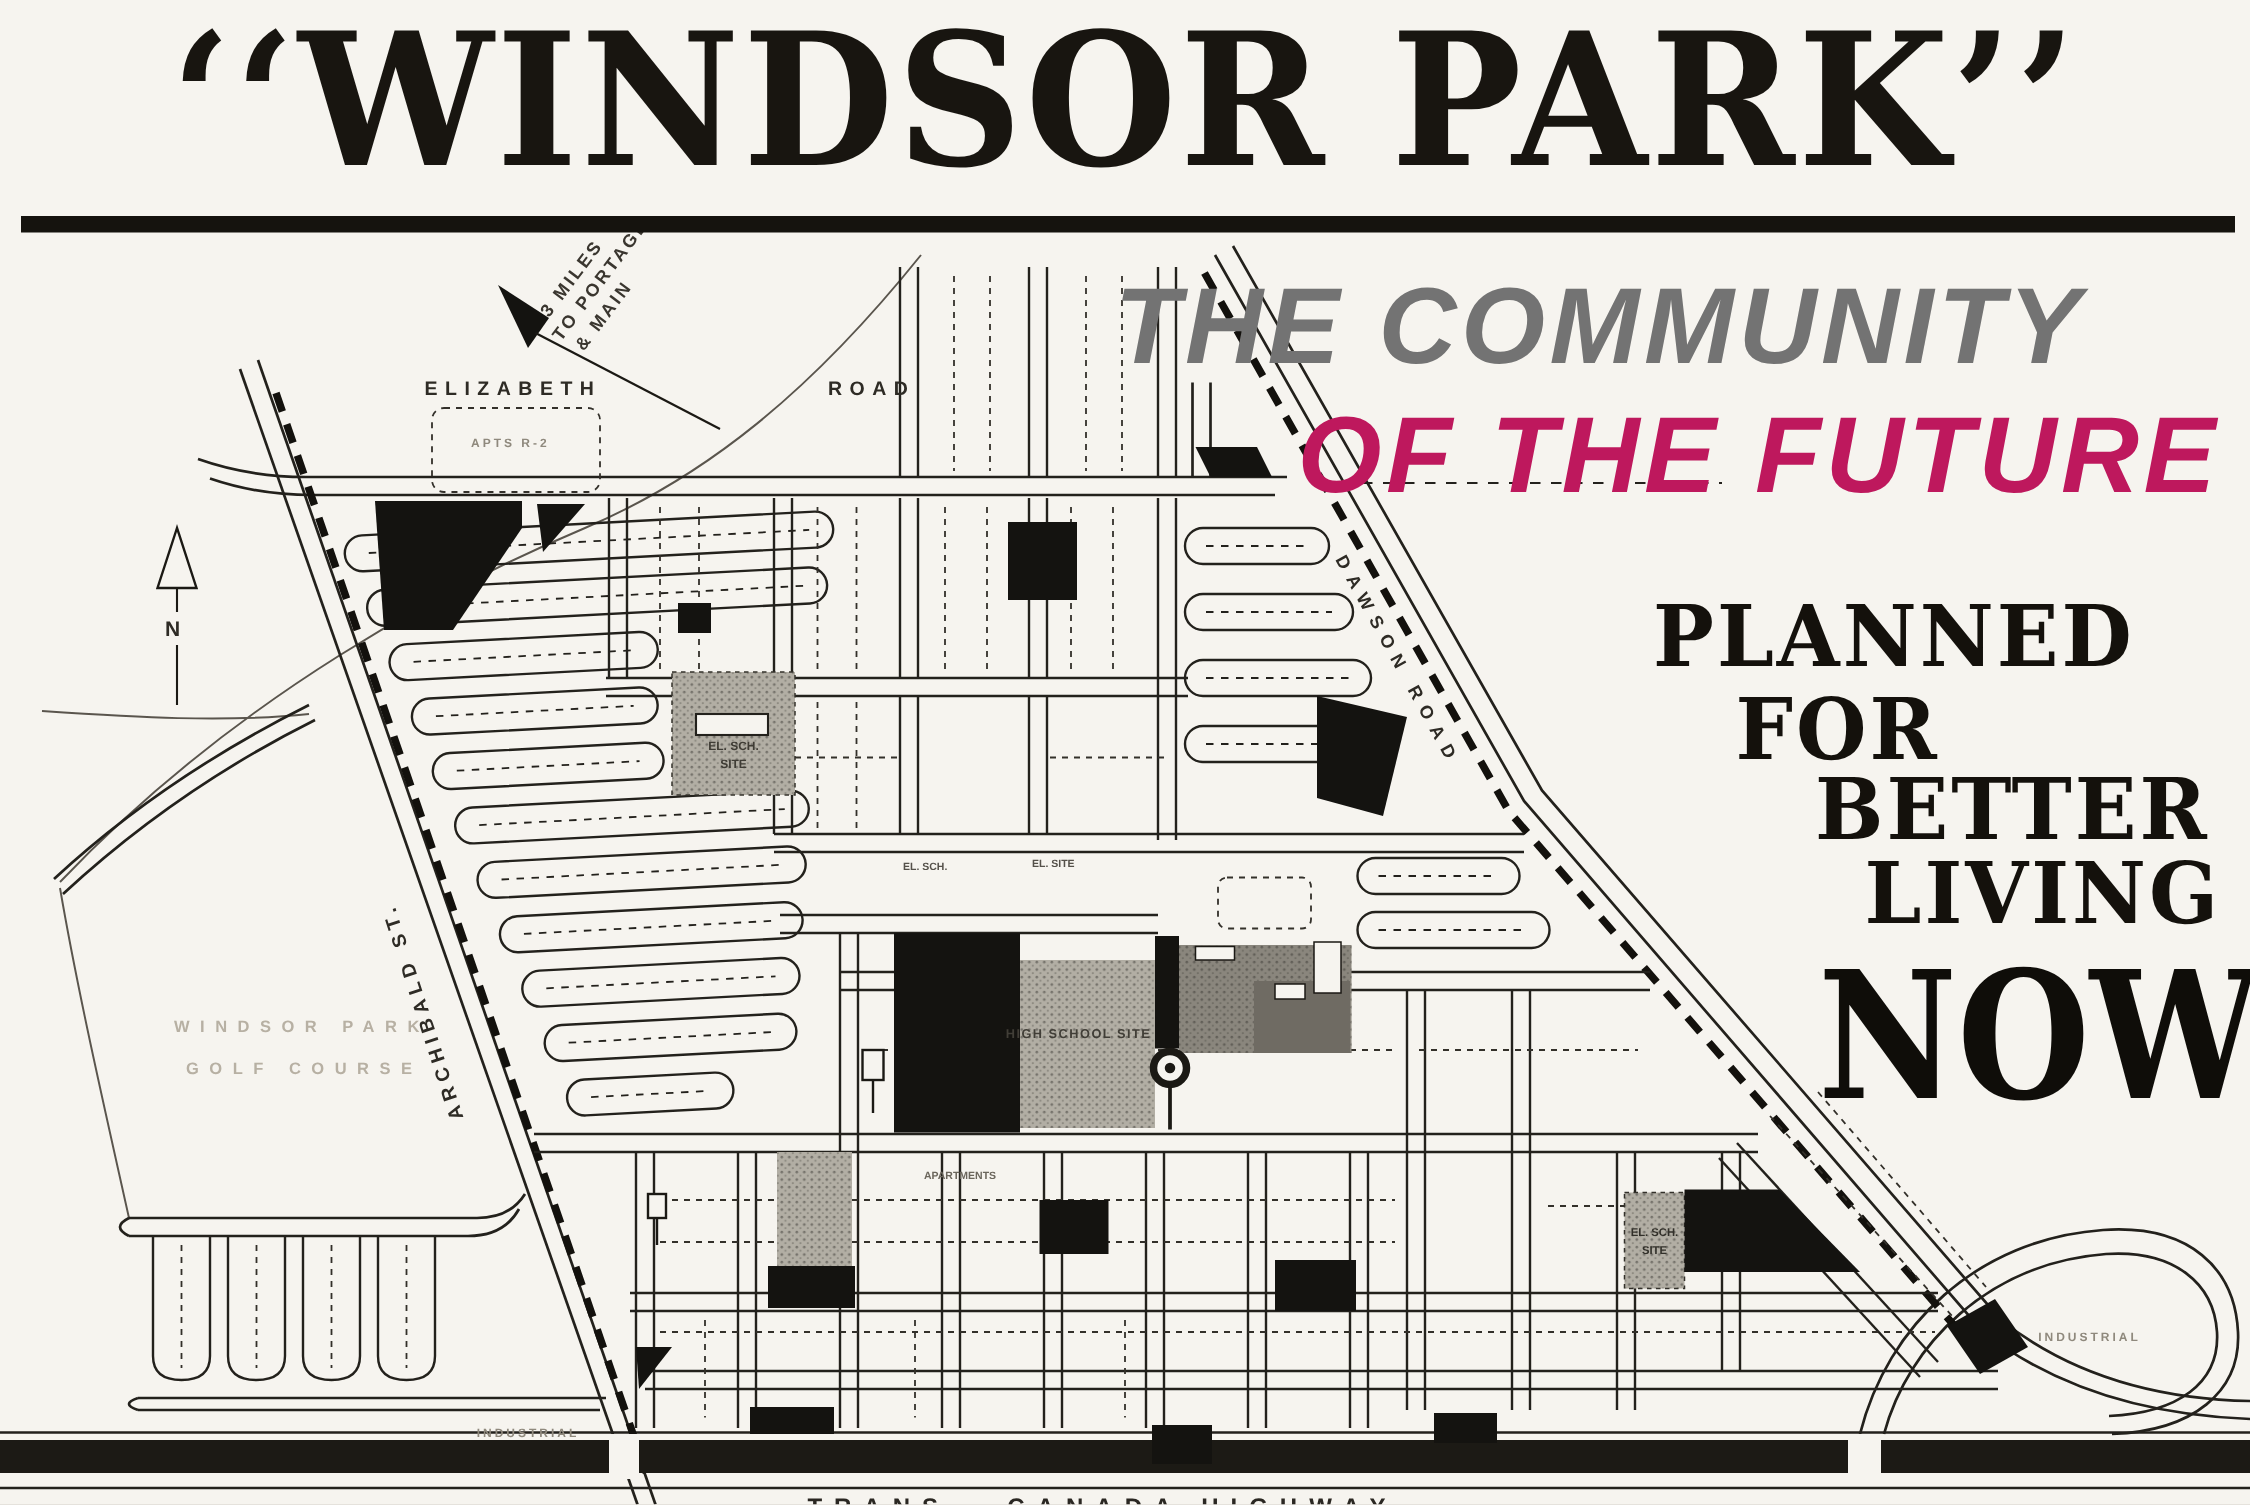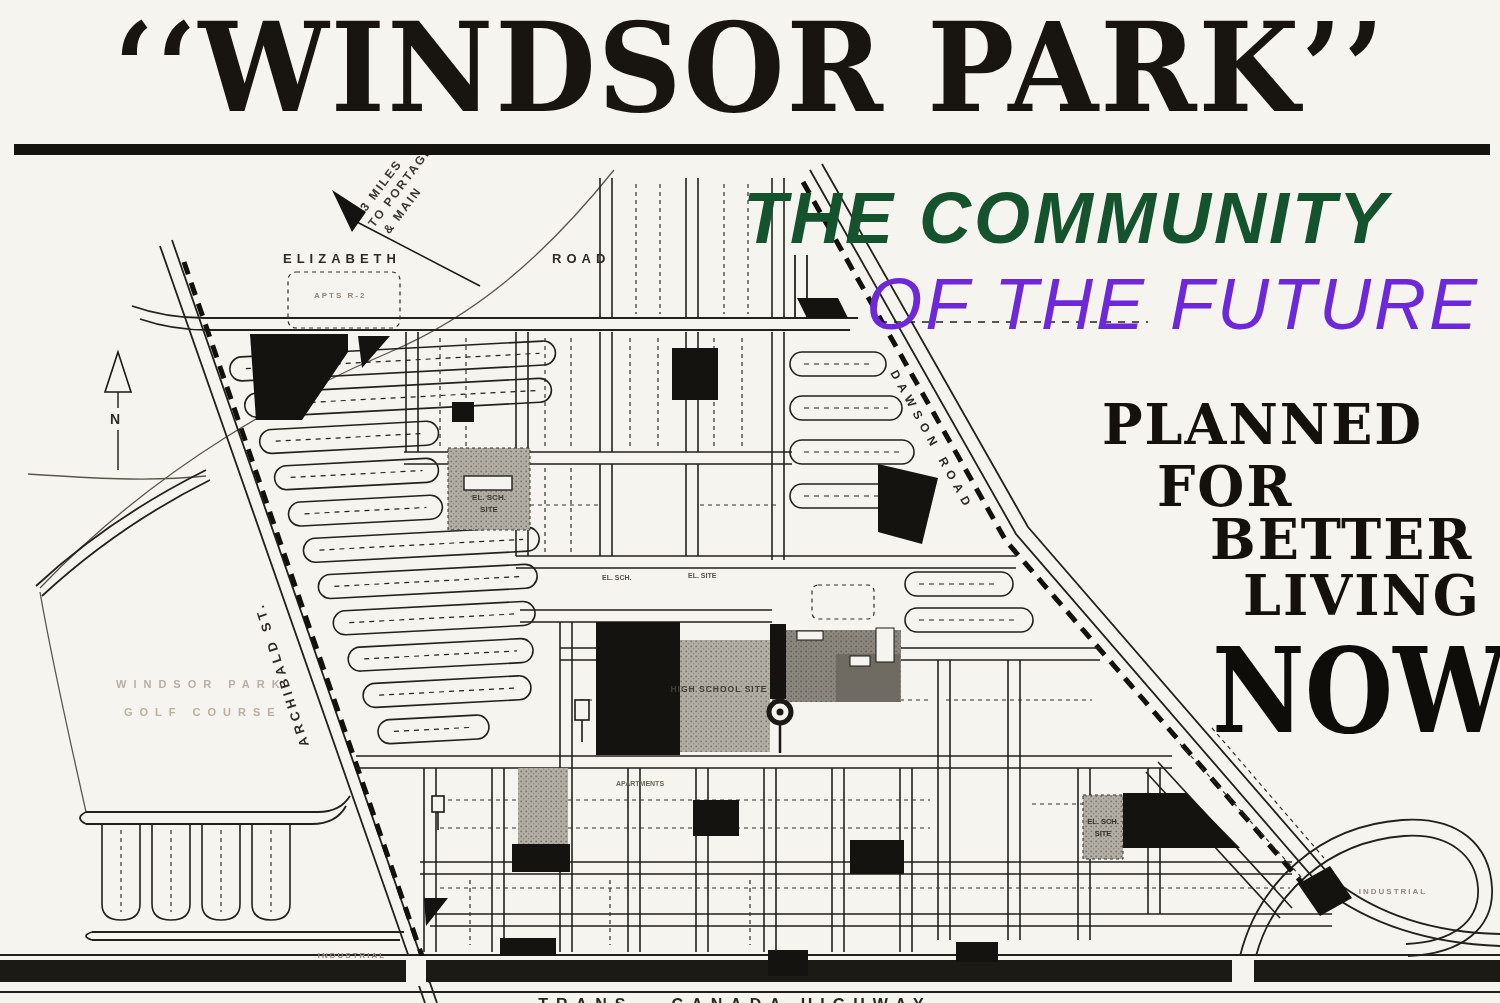--- a/index.html
+++ b/index.html
@@ -5,23 +5,23 @@
   html,body{margin:0;padding:0;background:#d8d5cd;}
   #page{position:relative;width:1500px;height:1003px;overflow:hidden;background:#f6f4ef;
         font-family:"Liberation Sans",sans-serif;}
   #map-svg{position:absolute;left:0;top:0;z-index:1;}
   .txt{position:absolute;z-index:2;white-space:nowrap;}
   .t-title{top:6px;left:0;width:100%;text-align:center;
            font-family:"DejaVu Serif",serif;font-weight:700;font-size:116px;line-height:1;
            letter-spacing:2px;color:#181510;transform:scaleY(1.06);transform-origin:top center;}
   .rule{position:absolute;top:144px;left:14px;right:10px;height:11px;background:#15130e;z-index:2;}
   .h-com{top:182px;right:110px;font-style:italic;font-weight:700;font-size:72px;line-height:1;
-         letter-spacing:3px;color:#14532d;text-align:right;}
-  .h-fut{top:268px;right:20px;font-style:italic;font-weight:400;font-size:72px;line-height:1;
-         letter-spacing:3px;color:#6d28d9;}
+         letter-spacing:3px;color:#737373;text-align:right;}
+  .h-fut{top:268px;right:20px;font-style:italic;font-weight:700;font-size:72px;line-height:1;
+         letter-spacing:3px;color:#be185d;}
   .slab{font-family:"DejaVu Serif",serif;font-weight:700;font-size:54px;line-height:1;
         letter-spacing:2px;color:#14110c;transform:scaleY(1.05);transform-origin:left top;}
   .s1{left:1102px;top:396px;} .s2{left:1157px;top:458px;}
   .s3{left:1210px;top:511px;} .s4{left:1243px;top:567px;}
   .h-now{left:1212px;top:632px;font-family:"DejaVu Serif",serif;font-weight:700;font-size:118px;
          line-height:1;color:#0f0d09;transform:scale(0.86,1.0);transform-origin:left top;}
   svg text{font-family:"Liberation Sans",sans-serif;font-weight:700;}
 </style>
 </head>
 <body>

